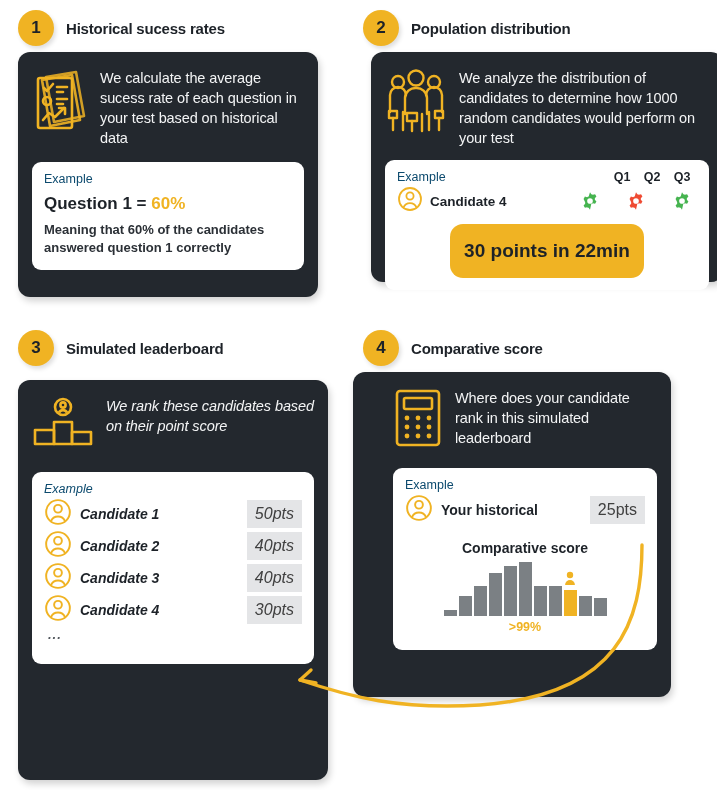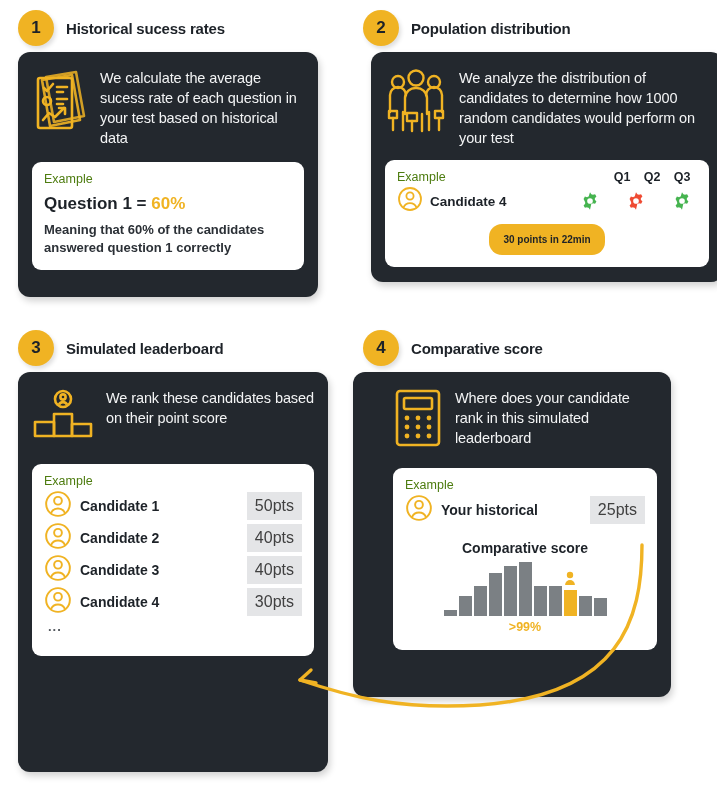--- a/index.html
+++ b/index.html
@@ -33,49 +33,49 @@
   
   .card {
     background:#23282e;
     border-radius:12px;
     box-shadow:2px 4px 7px rgba(0,0,0,0.18);
     box-sizing:border-box;
     padding:16px 14px 16px 14px;
   }
   .c1 { position:absolute; left:18px; top:52px; width:300px; height:245px; }
   .c2 { position:absolute; left:26px;  top:52px; width:352px; height:230px; }
-  .c3 { position:absolute; left:18px; top:52px; width:310px; height:400px; }
+  .c3 { position:absolute; left:18px; top:60px; width:310px; height:400px;font-style:italic; }
   .c4 { position:absolute; left:8px;  top:52px; width:318px; height:325px;padding-left:40px; }
 
   .card-top { display:flex; align-items:flex-start; gap:12px; }
   .icon-wrap { flex:none; display:flex; align-items:center; justify-content:center; }
   .desc { color:#f3f4f5; font-size:14.5px; line-height:1.38; font-weight:500; letter-spacing:-0.1px; }
 
   
   .example {
     background:#ffffff; border-radius:9px;
     padding:10px 12px 12px 12px;
     box-sizing:border-box;
   }
-  .ex-label { font-size:12.5px; color:#4d7c0f; margin-bottom:4px; }
+  .ex-label { font-size:12.5px; color:#0c4a6e; margin-bottom:4px; }
 
   .q-line { text-align:left; font-size:17px; font-weight:bold; color:#1d2228; margin:8px 0 7px 0; }
   .q-line .pct { color:#f0b323; }
   .meaning { font-size:13px; color:#2b3036; line-height:1.42; font-weight:600; }
   .qhdr { display:flex; margin-left:auto; }
   .qhdr span { width:30px; text-align:center; font-size:12.5px; font-weight:bold; color:#1d2228; }
   .cand-row { display:flex; align-items:center; gap:7px; margin-top:2px; }
   .cand-name { font-size:13.5px; font-weight:bold; color:#1d2228; white-space:nowrap; }
   .gears { display:flex; gap:16px; margin-left:auto; }
   .gears .g { width:30px; display:flex; justify-content:center; }
   .pill {
     margin:8px auto 0 auto; display:block; width:fit-content;
     background:#f0b323; color:#1d2228;
-    border-radius:13px; padding:10px 14px;
-    font-size:10px; font-weight:bold;
+    border-radius:13px; padding:16px 14px;
+    font-size:19px; font-weight:bold;
   }
 
   
   .lb-row { display:flex; align-items:center; gap:8px; }
   .lb-name { font-size:14px; font-weight:bold; color:#1d2228; white-space:nowrap; }
   .pts {
     margin-left:auto; background:#e4e5e7; color:#404040;
     font-size:16px; padding:5px 8px; min-width:38px; text-align:center;
   }
   .ellipsis { font-size:13px; color:#54595f; font-weight:bold; line-height:6px; margin:6px 0 0 4px; letter-spacing:1px; }

